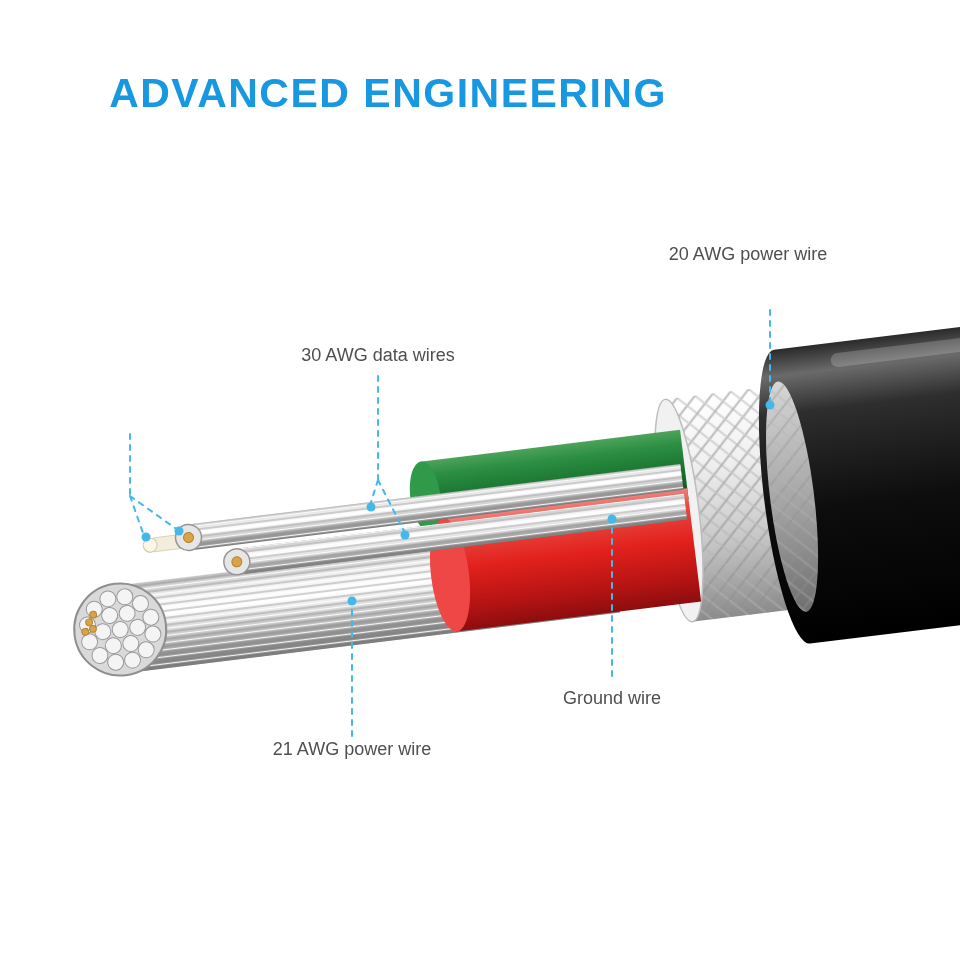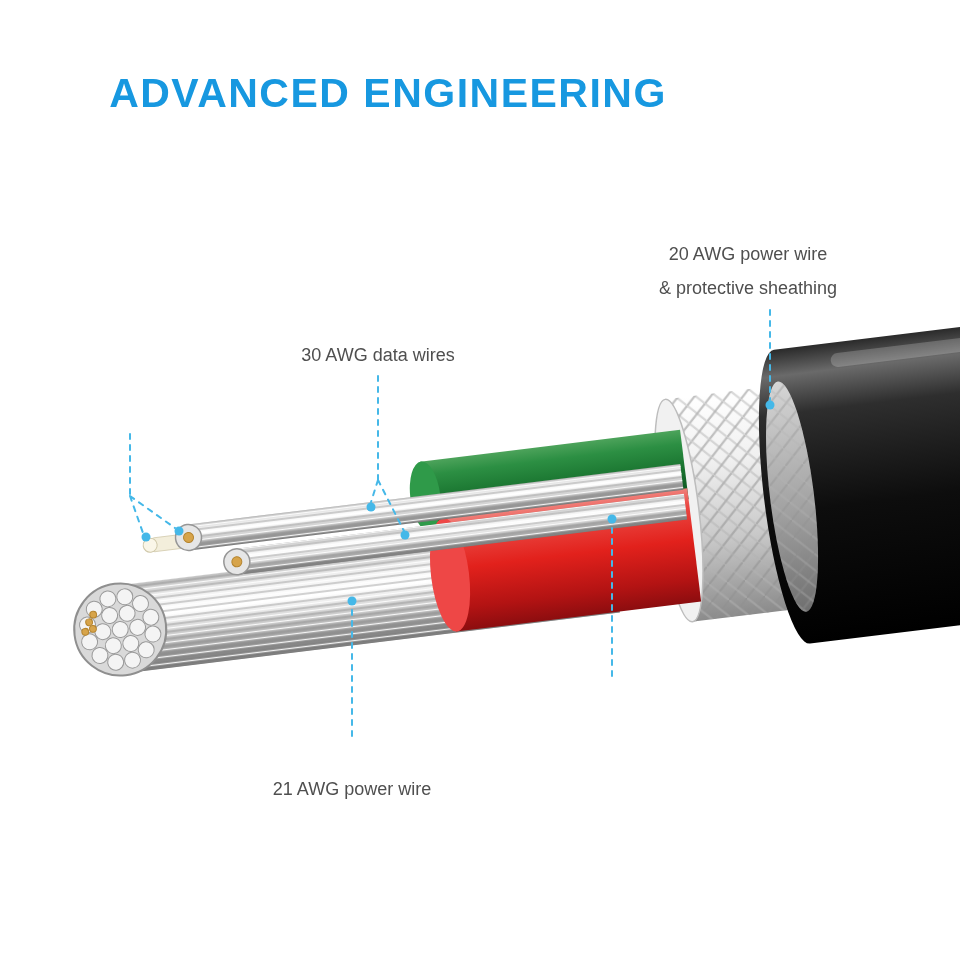--- a/index.html
+++ b/index.html
@@ -159,26 +159,28 @@
         <circle class="leader-dot" cx="146" cy="537" r="4.5"></circle>
         <circle class="leader-dot" cx="179" cy="531" r="4.5"></circle>
         <circle class="leader-dot" cx="612" cy="519" r="4.5"></circle>
         <circle class="leader-dot" cx="352" cy="601" r="4.5"></circle>
       </g>
     </g>
   </svg>
 
   <div class="lbl" style="left:578px;top:237px;width:340px;">
     <span>20 AWG power wire</span>
-    <span>&amp; protective sheathing</span>
   </div>
 
   <div class="lbl" style="left:238px;top:338px;width:280px;">
     <span>30 AWG data wires</span>
   </div>
 
 
+  <div class="lbl" style="left:512px;top:681px;width:200px;">
+    <span>Ground wire</span>
+  </div>
 
-  <div class="lbl" style="left:222px;top:772px;width:260px;">
+  <div class="lbl" style="left:222px;top:732px;width:260px;">
     <span>21 AWG power wire</span>
   </div>
 
 </div>
 
 </body></html>

